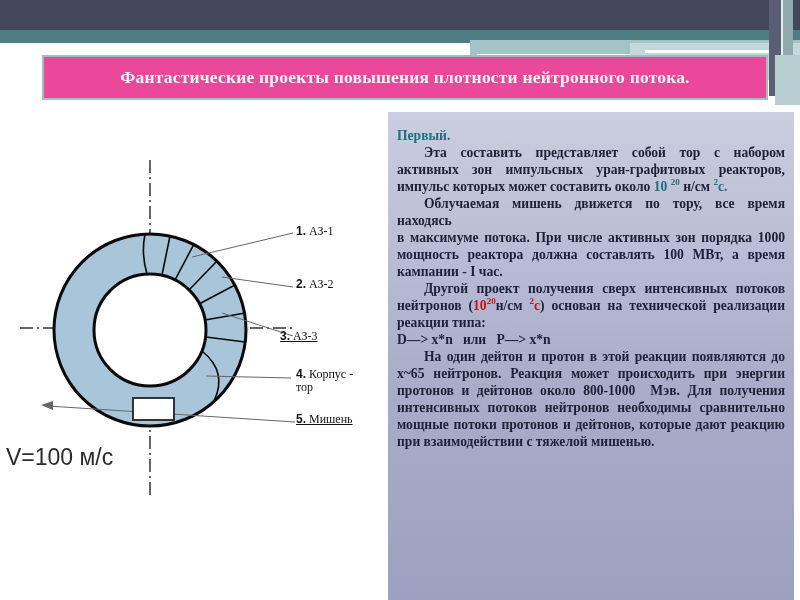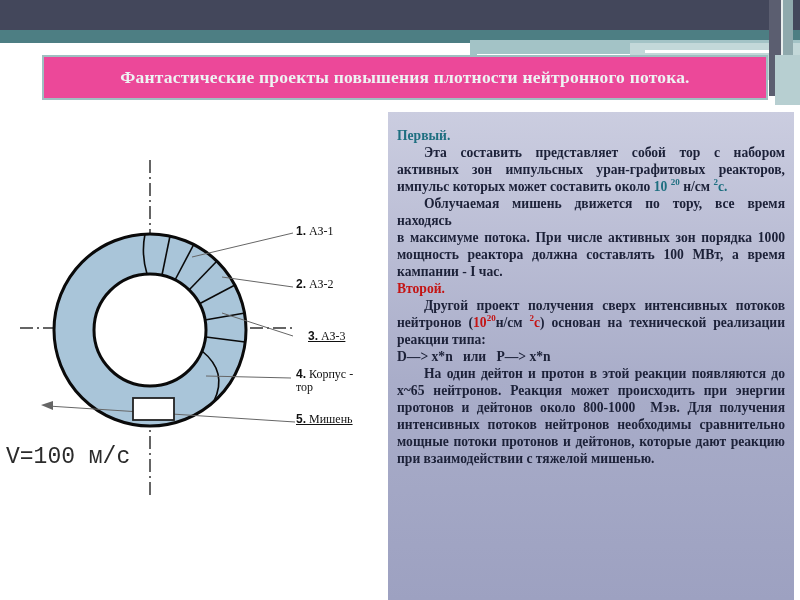--- a/index.html
+++ b/index.html
@@ -32,21 +32,21 @@
   .para.indent{text-indent:27px;}
   .seg-teal{color:#1e6f80;}
   .seg-red{color:#c41414;}
   .panel sup{font-size:9px;line-height:0;vertical-align:super;}
 
   
   .diagram-svg{position:absolute;left:0;top:120px;}
   .diag-label{position:absolute;font-size:12px;color:#111;line-height:13px;}
   .lbl-num{font-family:"Liberation Sans",sans-serif;font-weight:bold;}
   .lbl-txt{font-family:"Liberation Serif",serif;text-align:center;}
-  .v-label{position:absolute;left:6px;top:444px;font-family:Liberation Mono, monospace;
+  .v-label{position:absolute;left:6px;top:444px;font-family:Liberation Sans, sans-serif;
            font-size:23px;color:#2b2b2b;}
 </style>
 </head>
 <body>
 
 <div class="slide">
 
   <div class="band-dark"></div>
   <div class="band-teal"></div>
   <div class="stripe-a"></div>
@@ -94,38 +94,37 @@
   </svg>
 
   <div class="diag-label" style="left:296px;top:225px;">
     <span class="lbl-num">1.</span>
     <span class="lbl-txt">АЗ-1</span>
   </div>
   <div class="diag-label" style="left:296px;top:278px;">
     <span class="lbl-num">2.</span>
     <span class="lbl-txt">АЗ-2</span>
   </div>
-  <div class="diag-label" style="left:308px;top:330px;text-decoration:underline;">
+  <div class="diag-label" style="left:280px;top:330px;text-decoration:underline;">
     <span class="lbl-num">3.</span>
     <span class="lbl-txt">АЗ-3</span>
   </div>
   <div class="diag-label" style="left:296px;top:368px;width:68px;">
     <span class="lbl-num">4.</span>
     <span class="lbl-txt">Корпус - тор</span>
   </div>
   <div class="diag-label" style="left:296px;top:413px;text-decoration:underline;">
     <span class="lbl-num">5.</span>
     <span class="lbl-txt">Мишень</span>
   </div>
 
   <div class="v-label">V=100 м/с</div>
 
   <div class="panel" id="text-panel">
       <div class="para"><span class="seg-teal">Первый.</span></div>
       <div class="para indent"><span>Эта составить представляет собой тор с набором активных зон импульсных уран-графитовых реакторов, импульс которых может составить около </span><span class="seg-teal">10 </span><sup class="seg-teal">20</sup><span> н/см </span><sup class="seg-teal">2</sup><span class="seg-teal">с.</span></div>
       <div class="para indent"><span>Облучаемая мишень движется по тору, все время находясь</span><br><span>в максимуме потока. При числе активных зон порядка 1000 мощность реактора должна составлять 100 МВт, а время кампании - I час.</span></div>
-      <div class="para"><span class="seg-red"> Второй.</span></div>
       <div class="para indent"><span>Другой проект получения сверх интенсивных потоков нейтронов (</span><span class="seg-red">10</span><sup class="seg-red">20</sup><span>н/см </span><sup class="seg-red">2</sup><span class="seg-red">с</span><span>) основан на технической реализации реакции типа:</span></div>
       <div class="para"><span>D—&gt; x*n &nbsp; или &nbsp; P—&gt; x*n</span></div>
       <div class="para indent"><span>На один дейтон и протон в этой реакции появляются до x~65 нейтронов. Реакция может происходить при энергии протонов и дейтонов около 800-1000 &nbsp;Мэв. Для получения интенсивных потоков нейтронов необходимы сравнительно мощные потоки протонов и дейтонов, которые дают реакцию при взаимодействии с тяжелой мишенью.</span></div>
     </div>
 
 </div>
 
 </body></html>

